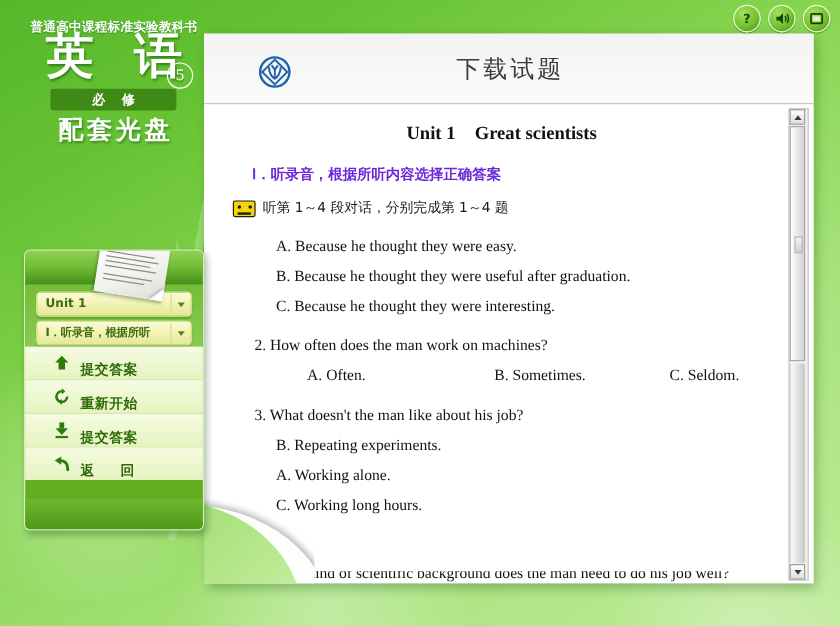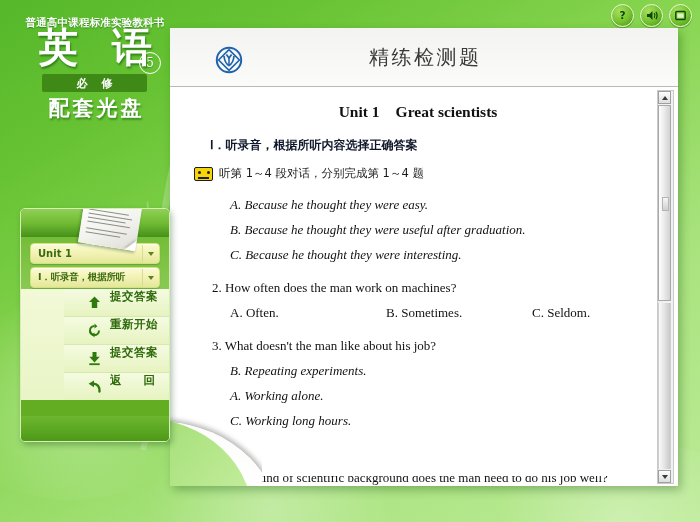--- a/index.html
+++ b/index.html
@@ -177,26 +177,25 @@
     border-right: 3.5px solid transparent;
     border-top: 4px solid #5f7f22;
   }
   .menu-list {
     position: absolute; left: 0; top: 80px; width: 148px;
     background: linear-gradient(180deg, #f2f9d7 0%, #e9f5c6 100%);
   }
   .menu-item {
     position: relative;
     height: 27px;
-    display: flex; align-items: flex-start;
+    display: flex; align-items: flex-end;
     border-bottom: 1px solid #d6e8ad;
     background: linear-gradient(180deg, #f5fbe2 0%, #e6f3c0 100%);
     cursor: pointer;
     padding-left: 26px;
-    margin-left: 43px;
   }
   .menu-item:last-child { border-bottom: none; }
   .mi-icon {
     position: absolute; left: 22px; top: 50%;
     transform: translateY(-50%);
     width: 16px; height: 16px;
     display: flex; align-items: center; justify-content: center;
   }
   .mi-label {
     padding-left: 20px;
@@ -247,21 +246,21 @@
   }
   .unit-title {
     text-align: center;
     font-family: "Liberation Serif", serif;
     font-size: 15.5px; font-weight: bold; color: #111111;
     margin: 2px 0 16px 0;
   }
   .unit-title .gap { display: inline-block; width: 16px; }
   .sect-title {
     font-family: Liberation Serif, serif;
-    font-size: 12px; font-weight: bold; color: #0f172a;
+    font-size: 12px; font-weight: bold; color: #6d28d9;
     margin: 0 0 12px 16px;
   }
   .listen-row {
     display: flex; align-items: center;
     margin: 0 0 16px 0;
   }
   .tape {
     flex: 0 0 auto;
     width: 17px; height: 12px;
     border: 1.5px solid #1c1c1c;
@@ -287,25 +286,25 @@
   }
   .q {
     font-family: "Liberation Serif", serif;
     font-size: 13px; color: #111111;
     margin: 0 0 9px 18px;
   }
   .opt {
     font-family: "Liberation Serif", serif;
     font-size: 13px; color: #111111;
     margin: 0 0 9px 36px;
-    font-style: italic;
   }
   .opt-row {
     display: flex;
     margin: 0 0 9px 36px;
+    justify-content: center;
   }
   .opt-row span {
     font-family: "Liberation Serif", serif;
     font-size: 13px; color: #111111;
   }
   .opt-row span:nth-child(1) { width: 156px; }
   .opt-row span:nth-child(2) { width: 146px; }
   .qspace { height: 8px; }
 
   
@@ -519,21 +518,21 @@
     <div class="content-head">
       <div class="logo-mark">
         <svg width="28" height="28" viewBox="0 0 28 28">
           <circle cx="14" cy="14" r="12.2" fill="none" stroke="#1f63ad" stroke-width="2"></circle>
           <path d="M14 3.6 L24.4 14 L14 24.4 L3.6 14 Z" fill="none" stroke="#1f63ad" stroke-width="1.6"></path>
           <path d="M9 10 Q9.6 17 14 19.6 Q18.4 17 19 10" fill="none" stroke="#1f63ad" stroke-width="1.7"></path>
           <path d="M11.4 8.4 L14 12 L16.6 8.4" fill="none" stroke="#1f63ad" stroke-width="1.7"></path>
           <path d="M14 12 L14 19.6" stroke="#1f63ad" stroke-width="1.5"></path>
         </svg>
       </div>
-      <div class="head-title">精练检测题</div>
+      <div class="head-title">下载试题</div>
     </div>
 
     <div class="paper">
 
       <div class="unit-title">
         <span>Unit 1</span><span class="gap"></span><span>Great scientists</span>
       </div>
 
       <div class="sect-title">Ⅰ．听录音，根据所听内容选择正确答案</div>
 

